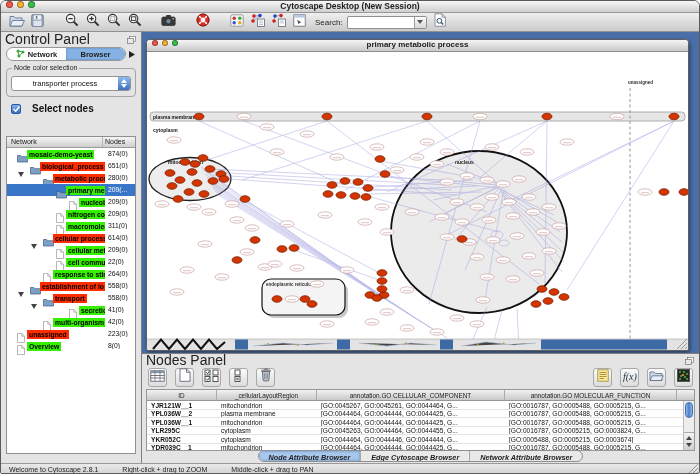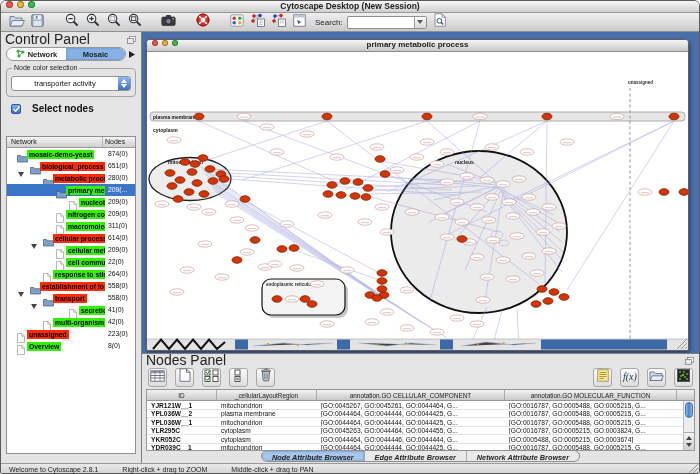--- a/index.html
+++ b/index.html
@@ -267,33 +267,33 @@
                     <line x1="2" y1="2" x2="3" y2="7"></line>
                     <line x1="7" y1="3" x2="3" y2="7"></line>
                   </g>
                   <circle cx="2" cy="2" r="1.5" fill="#33aa33"></circle>
                   <circle cx="7" cy="3" r="1.5" fill="#33aa33"></circle>
                   <circle cx="3" cy="7" r="1.5" fill="#33aa33"></circle>
                 </svg></span>
               <span>Network</span>
             </div>
             <div class="tabseg sel">
-              <span>Mosaic</span>
+              <span>Browser</span>
             </div>
           </div>
         <div class="tab-more">
           <svg width="6" height="7">
               <path d="M0 0l6 3.5L0 7z" fill="#222"></path>
             </svg>
         </div>
       </div>
       <div class="groupbox">
         <span class="groupbox-title">Node color selection</span>
         <div class="combobox">
-          <div class="combobox-value">transporter activity</div>
+          <div class="combobox-value">transporter process</div>
           <div class="combobox-stepper">
             <svg width="6" height="4">
                 <path d="M3 0l3 4H0z" fill="#fff"></path>
               </svg>
             <svg width="6" height="4">
                 <path d="M0 0h6L3 4z" fill="#fff"></path>
               </svg>
           </div>
         </div>
       </div>
@@ -1109,21 +1109,21 @@
                 </svg>
               <svg width="6" height="4">
                   <path d="M0 0h6L3 4z" fill="#444"></path>
                 </svg>
             </div>
           </div>
         </div>
         <div class="south-tabs">
           <div class="stab-group" id="south-tabs">
               <div class="stab sel">Node Attribute Browser</div>
-              <div class="stab">Edge Attribute Browser</div>
+              <div class="stab">Edge Cytoscape Browser</div>
               <div class="stab">Network Attribute Browser</div>
             </div>
         </div>
       </div>
     </div>
   </div>
 
   <div class="statusbar">
     <span class="status-item" style="margin-left:8px;">Welcome to Cytoscape 2.8.1</span>
     <span class="status-item" style="margin-left:24px;">Right-click + drag to ZOOM</span>

